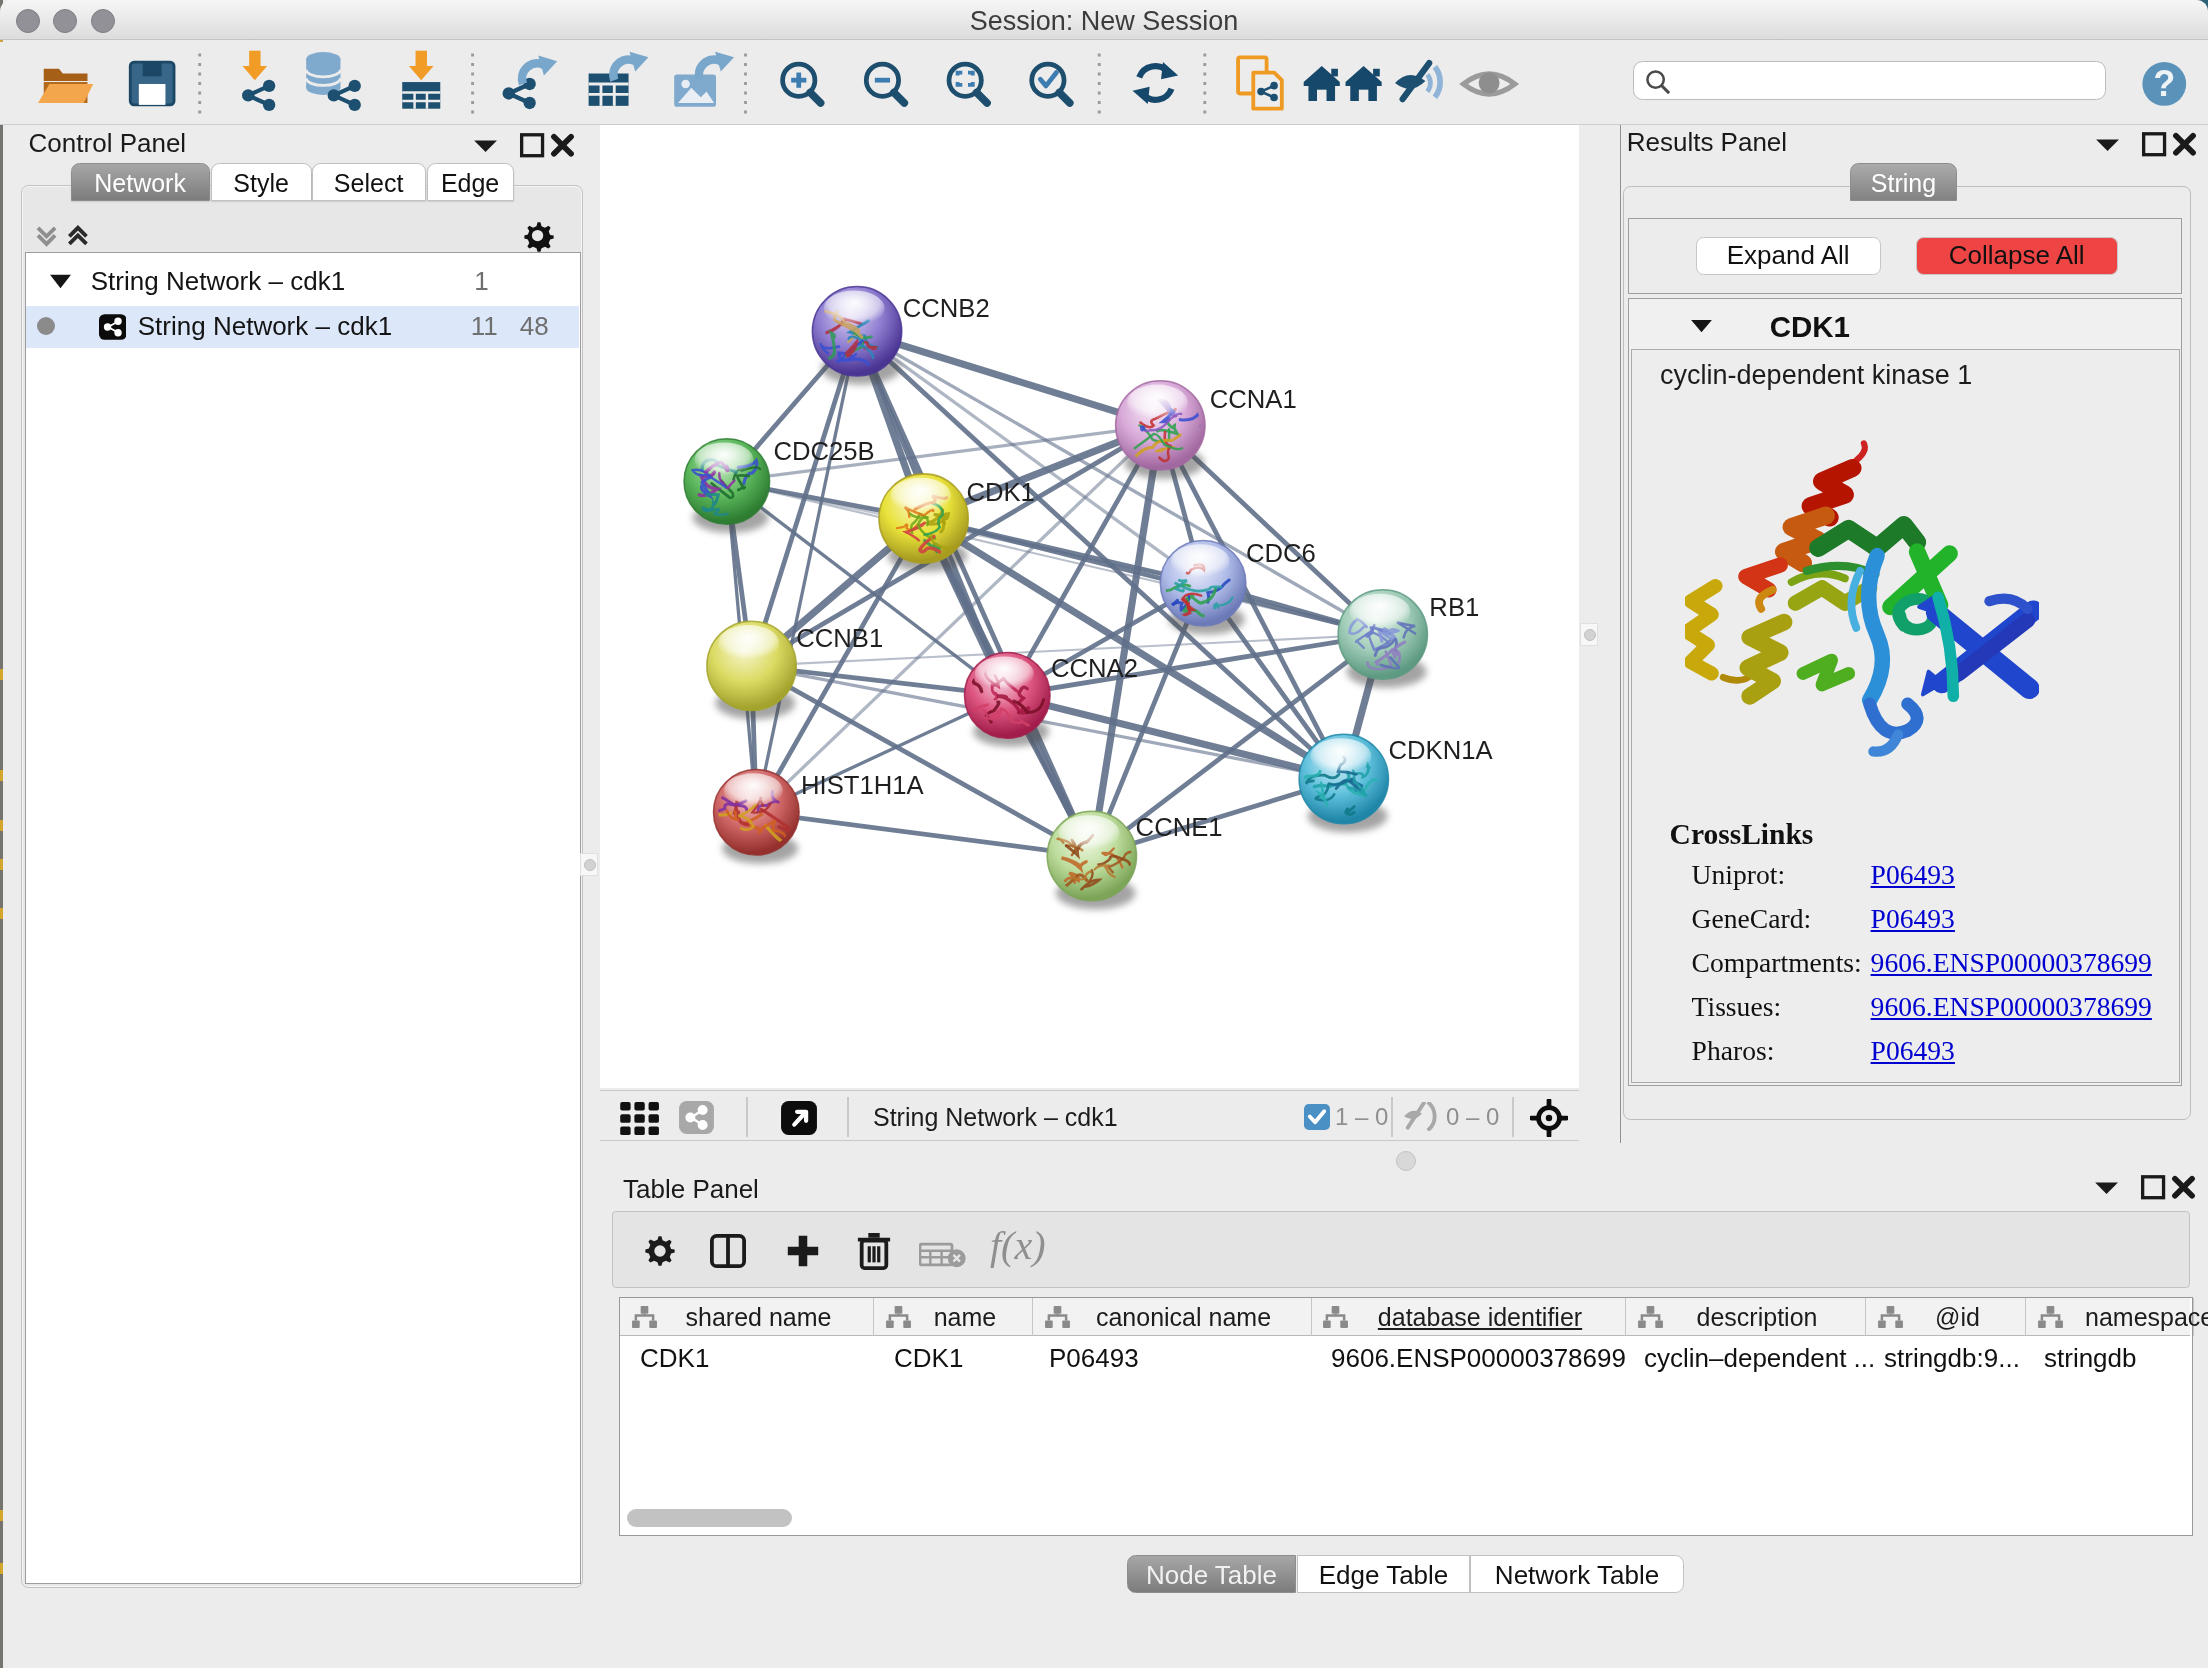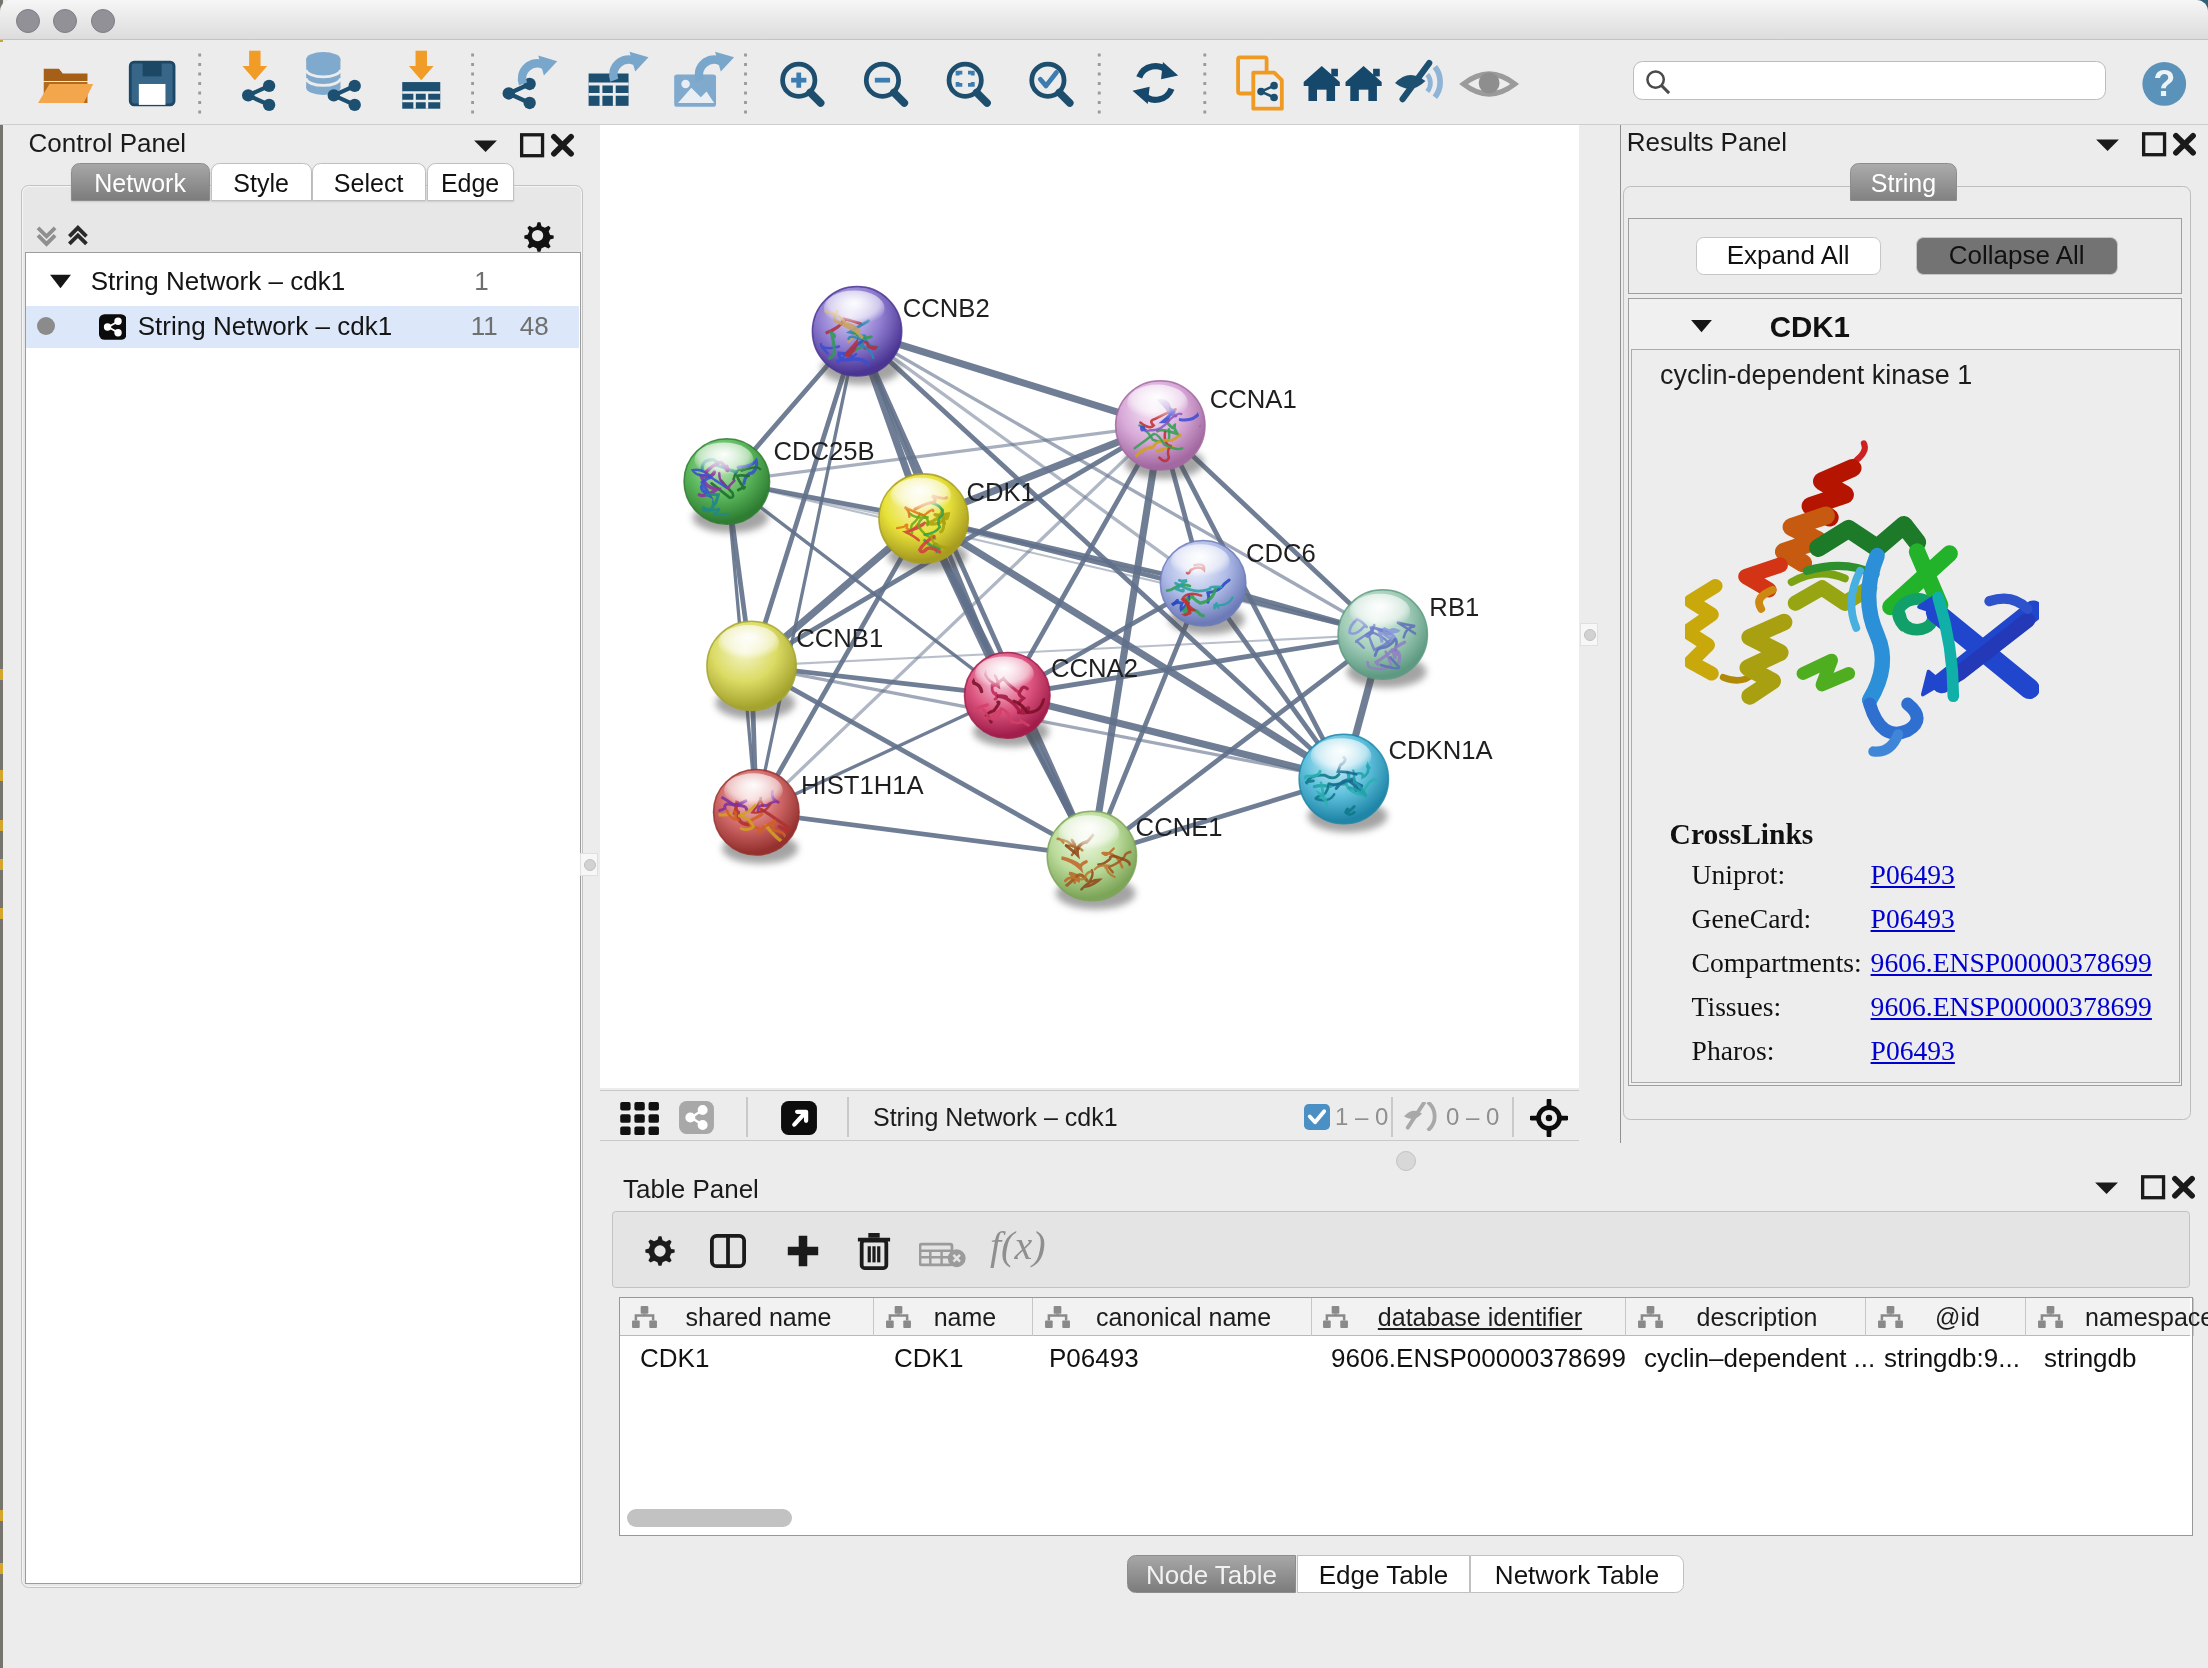--- a/index.html
+++ b/index.html
@@ -63,20 +63,21 @@
   <div style="position:absolute;left:0;top:820px;width:2.9px;height:11.4px;background:#d4a62c;"></div>
   <div style="position:absolute;left:0;top:859px;width:2.9px;height:11.4px;background:#d4a62c;"></div>
   <div style="position:absolute;left:0;top:908px;width:2.9px;height:11.4px;background:#d4a62c;"></div>
   <div style="position:absolute;left:0;top:1510px;width:2.9px;height:11.4px;background:#d4a62c;"></div>
   <div style="position:absolute;left:0;top:1563px;width:2.9px;height:11.4px;background:#d4a62c;"></div>
 
   <div id="titlebar">
     <div class="tl" style="left:16px"></div>
     <div class="tl" style="left:53px"></div>
     <div class="tl" style="left:91px"></div>
+    <div id="title">Session: New Session</div>
   </div>
   <div id="toolbar">
   <svg width="2208" height="83" viewBox="0 0 2322 87">
     <defs>
       <g id="oarrow">
             <rect x="-6" y="-27" width="12" height="17" fill="#f09c27"></rect>
             <path d="M-13,-11 L13,-11 L0,4 Z" fill="#f09c27"></path>
           </g>
       <g id="shareg">
             <line x1="-11" y1="0" x2="11" y2="-10" stroke="#1d4f70" stroke-width="4.5"></line>
@@ -689,21 +690,21 @@
     <div class="panel-title" style="position:absolute;left:5.7px;top:1.9px;">Results Panel</div>
     <svg class="pctls" style="position:absolute;left:473px;top:4.8px;" viewBox="0 0 110 30">
       <path d="M2,10 L26,10 L14,22 Z" fill="#1a1a1a"></path>
       <rect x="52" y="4" width="22" height="22" fill="none" stroke="#1a1a1a" stroke-width="3.5"></rect>
       <path d="M86,6 L104,24 M104,6 L86,24" stroke="#1a1a1a" stroke-width="6" stroke-linecap="round"></path>
     </svg>
     <div style="position:absolute;z-index:3;left:229px;top:38px;width:107px;height:38px;background:linear-gradient(#ababab,#828282);border:1px solid #8d8d8d;border-radius:8.6px 8.6px 0 0;color:#fff;font-size:25px;text-align:center;line-height:38px;">String</div>
     <div style="position:absolute;left:1.9px;top:61px;width:568px;height:934px;border:1.9px solid #bdbdbd;border-radius:7.6px;background:#ececec;"></div>
     <div style="position:absolute;left:6.7px;top:93px;width:554px;height:76px;border:1.9px solid #9e9e9e;background:#ececec;">
       <div style="position:absolute;left:67px;top:18px;width:185px;height:38px;background:#fff;border:1.9px solid #c6c6c6;border-radius:7.6px;font-size:26px;text-align:center;line-height:34px;color:#111;">Expand All</div>
-      <div style="position:absolute;left:287px;top:18px;width:202px;height:38px;background:#737373;border:1.9px solid #c6c6c6;border-radius:7.6px;font-size:26px;text-align:center;line-height:34px;color:#111;">Collapse All</div>
+      <div style="position:absolute;left:287px;top:18px;width:202px;height:38px;background:#ef4444;border:1.9px solid #c6c6c6;border-radius:7.6px;font-size:26px;text-align:center;line-height:34px;color:#111;">Collapse All</div>
     </div>
     <div style="position:absolute;left:6.7px;top:173px;width:554px;height:788px;border:1.9px solid #9e9e9e;background:#f0f0f0;">
       <svg style="position:absolute;left:61px;top:19px;width:23px;height:17px;" viewBox="0 0 24 18">
           <path d="M1,2 L23,2 L12,15 Z" fill="#151515"></path>
         </svg>
       <div style="position:absolute;left:141px;top:10.5px;font-size:29.5px;font-weight:bold;color:#111;">CDK1</div>
       <div style="position:absolute;left:1.9px;top:50px;width:549px;height:734px;border:1px solid #ababab;background:#ededed;">
         <div style="position:absolute;left:28.5px;top:9.5px;font-size:27px;color:#1c1c1c;">cyclin-dependent kinase 1</div>
         <svg style="position:absolute;left:53px;top:80px;" width="354" height="331" viewBox="0 0 186 174">
  <g fill="none" stroke-linejoin="round" stroke-linecap="round">

